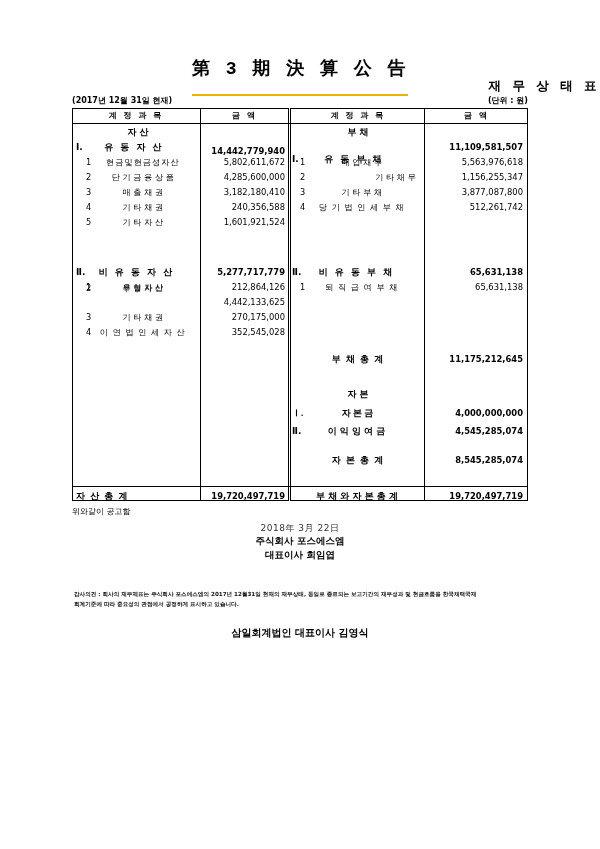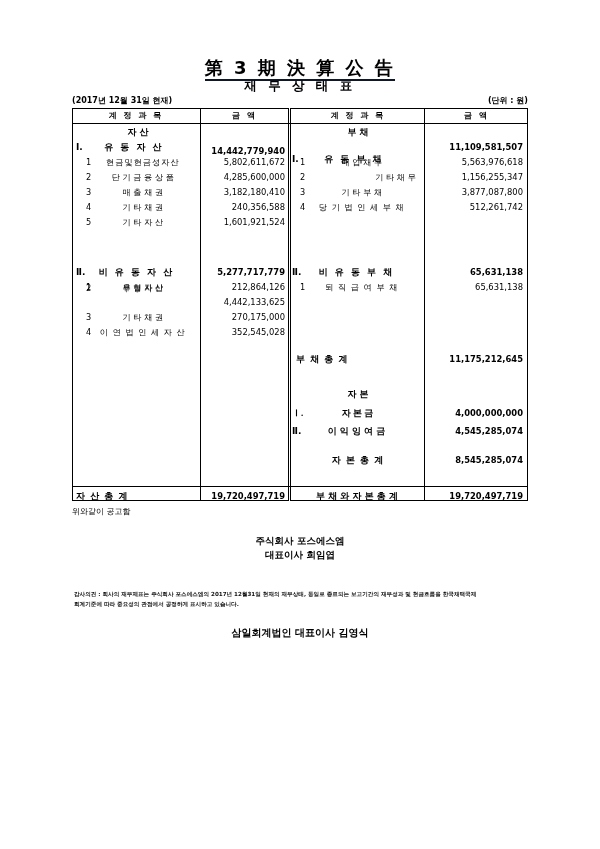--- a/index.html
+++ b/index.html
@@ -27,28 +27,29 @@
   .title-main {
     position: absolute;
     left: 0; top: 56px;
     width: 600px;
     text-align: center;
     font-size: 18px;
     font-weight: bold;
     letter-spacing: 2.5px;
   }
   .title-main span.u {
-    border-bottom: 2px solid #0f172a;
-    padding-bottom: 1px;
+    border-bottom: 2px solid #eab308;
+    padding-bottom: 15px;
+    font-family: Liberation Mono, monospace;
   }
   .title-sub {
     position: absolute;
     left: 0; top: 78px;
     width: 600px;
-    text-align: center;
+    text-align: right;
     font-size: 12.5px;
     font-weight: bold;
     letter-spacing: 3.5px;
   }
   .date-line {
     position: absolute;
     left: 72px; top: 95px;
     font-size: 8px;
     font-weight: bold;
   }
@@ -297,21 +298,21 @@
     <span style="display:inline-block;width:104px;text-align:center;letter-spacing:2px;">비  유  동  부  채</span>
   </div>
   <div class="num b" style="left:425px;top:265px;width:98px;">65,631,138</div>
 
   <div class="acct" style="left:300px;top:280px;width:122px;">
     <span>1</span>
     <span style="display:inline-block;width:108px;text-align:center;letter-spacing:1px;">퇴 직 급 여 부 채</span>
   </div>
   <div class="num" style="left:425px;top:280px;width:98px;">65,631,138</div>
 
-  <div class="acct" style="left:296px;top:352px;width:124px;text-align:left;font-weight:bold;font-size:9px;letter-spacing:1px;">부       채       총       계</div>
+  <div class="acct" style="left:296px;top:352px;width:124px;text-align:center;font-weight:bold;font-size:9px;letter-spacing:1px;">부       채       총       계</div>
   <div class="num b" style="left:425px;top:352px;width:98px;">11,175,212,645</div>
 
   <div class="acct" style="left:296px;top:387px;width:124px;text-align:center;font-weight:bold;font-size:9px;">자                    본</div>
 
   <div class="acct" style="left:292px;top:406px;width:130px;font-weight:bold;font-size:9px;font-family:Liberation Serif, serif;">
     <span>Ⅰ.</span>
     <span style="display:inline-block;width:104px;text-align:center;">자         본         금</span>
   </div>
   <div class="num b" style="left:425px;top:406px;width:98px;">4,000,000,000</div>
 
@@ -324,20 +325,21 @@
   <div class="acct" style="left:296px;top:453px;width:124px;text-align:center;font-weight:bold;font-size:9px;letter-spacing:1px;">자       본       총       계</div>
   <div class="num b" style="left:425px;top:453px;width:98px;">8,545,285,074</div>
 
   <div class="acct" style="left:76px;top:489px;width:122px;text-align:left;font-weight:bold;font-size:9px;letter-spacing:1px;">자      산      총      계</div>
   <div class="num b" style="left:201px;top:489px;width:84px;">19,720,497,719</div>
 
   <div class="acct" style="left:292px;top:489px;width:130px;text-align:center;font-weight:bold;font-size:9px;">부   채   와   자   본   총   계</div>
   <div class="num b" style="left:425px;top:489px;width:98px;">19,720,497,719</div>
 
   <div class="notice">위와같이 공고함</div>
+  <div class="sig-date">2018年  3月  22日</div>
   <div class="sig-company">주식회사 포스에스엠</div>
   <div class="sig-ceo">대표이사 희임엽</div>
 
   <div class="audit">
     <div>감사의견 : 회사의 재무제표는 주식회사 포스에스엠의 2017년 12월31일 현재의 재무상태, 동일로 종료되는 보고기간의 재무성과 및 현금흐름을 한국채택국제</div>
     <div>회계기준에 따라 중요성의 관점에서 공정하게 표시하고 있습니다.</div>
   </div>
   <div class="auditor">삼일회계법인 대표이사 김영식</div>
 
 </div>

